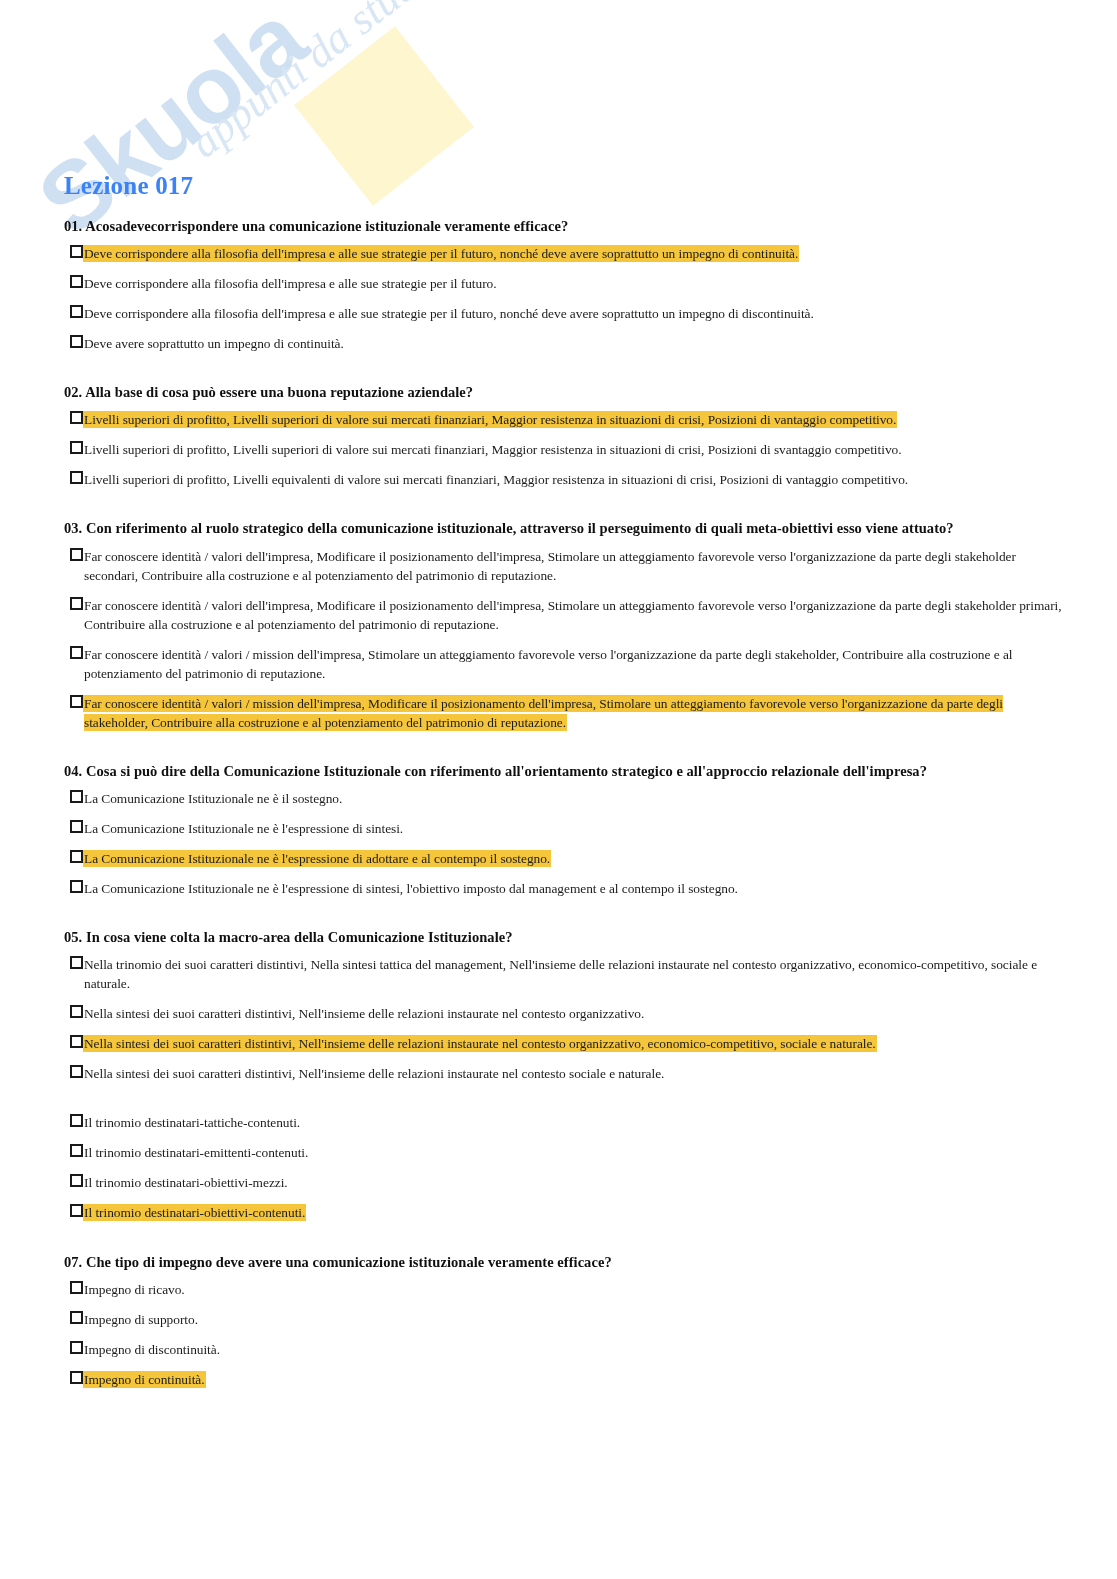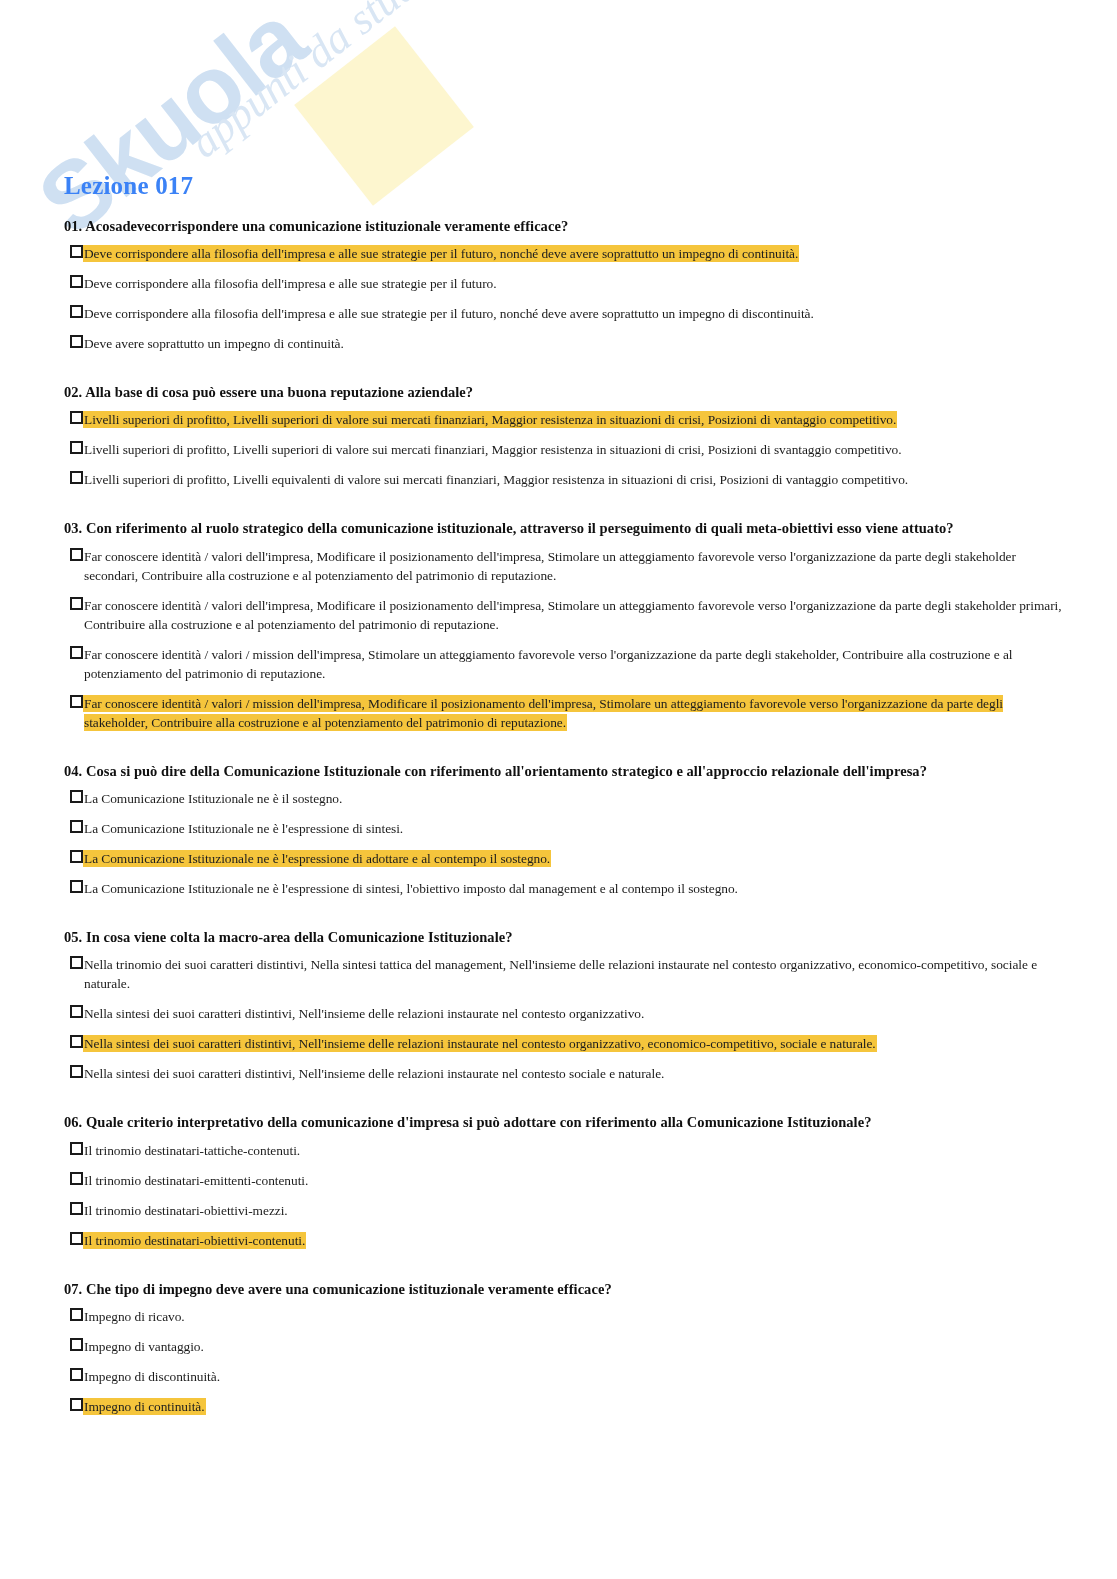--- a/index.html
+++ b/index.html
@@ -229,21 +229,20 @@
         <span class="checkbox"></span>
         <span class="opt-text"><span class="hl">Nella sintesi dei suoi caratteri distintivi, Nell'insieme delle relazioni instaurate nel contesto organizzativo, economico-competitivo, sociale e naturale.</span></span>
       </div>
       <div class="option-row">
         <span class="checkbox"></span>
         <span class="opt-text">Nella sintesi dei suoi caratteri distintivi, Nell'insieme delle relazioni instaurate nel contesto sociale e naturale.</span>
       </div>
     </div>
 
     <div class="question-block gap-xl">
-      <p class="q-text">06. Quale criterio interpretativo della comunicazione d'impresa si può adottare con riferimento alla Comunicazione Istituzionale?</p>
       <div class="option-row">
         <span class="checkbox"></span>
         <span class="opt-text">Il trinomio destinatari-tattiche-contenuti.</span>
       </div>
       <div class="option-row">
         <span class="checkbox"></span>
         <span class="opt-text">Il trinomio destinatari-emittenti-contenuti.</span>
       </div>
       <div class="option-row">
         <span class="checkbox"></span>
@@ -256,21 +255,21 @@
     </div>
 
     <div class="question-block">
       <p class="q-text">07. Che tipo di impegno deve avere una comunicazione istituzionale veramente efficace?</p>
       <div class="option-row">
         <span class="checkbox"></span>
         <span class="opt-text">Impegno di ricavo.</span>
       </div>
       <div class="option-row">
         <span class="checkbox"></span>
-        <span class="opt-text">Impegno di vantaggio.</span>
+        <span class="opt-text">Impegno di supporto.</span>
       </div>
       <div class="option-row">
         <span class="checkbox"></span>
         <span class="opt-text">Impegno di discontinuità.</span>
       </div>
       <div class="option-row">
         <span class="checkbox"></span>
         <span class="opt-text"><span class="hl">Impegno di continuità.</span></span>
       </div>
     </div>

